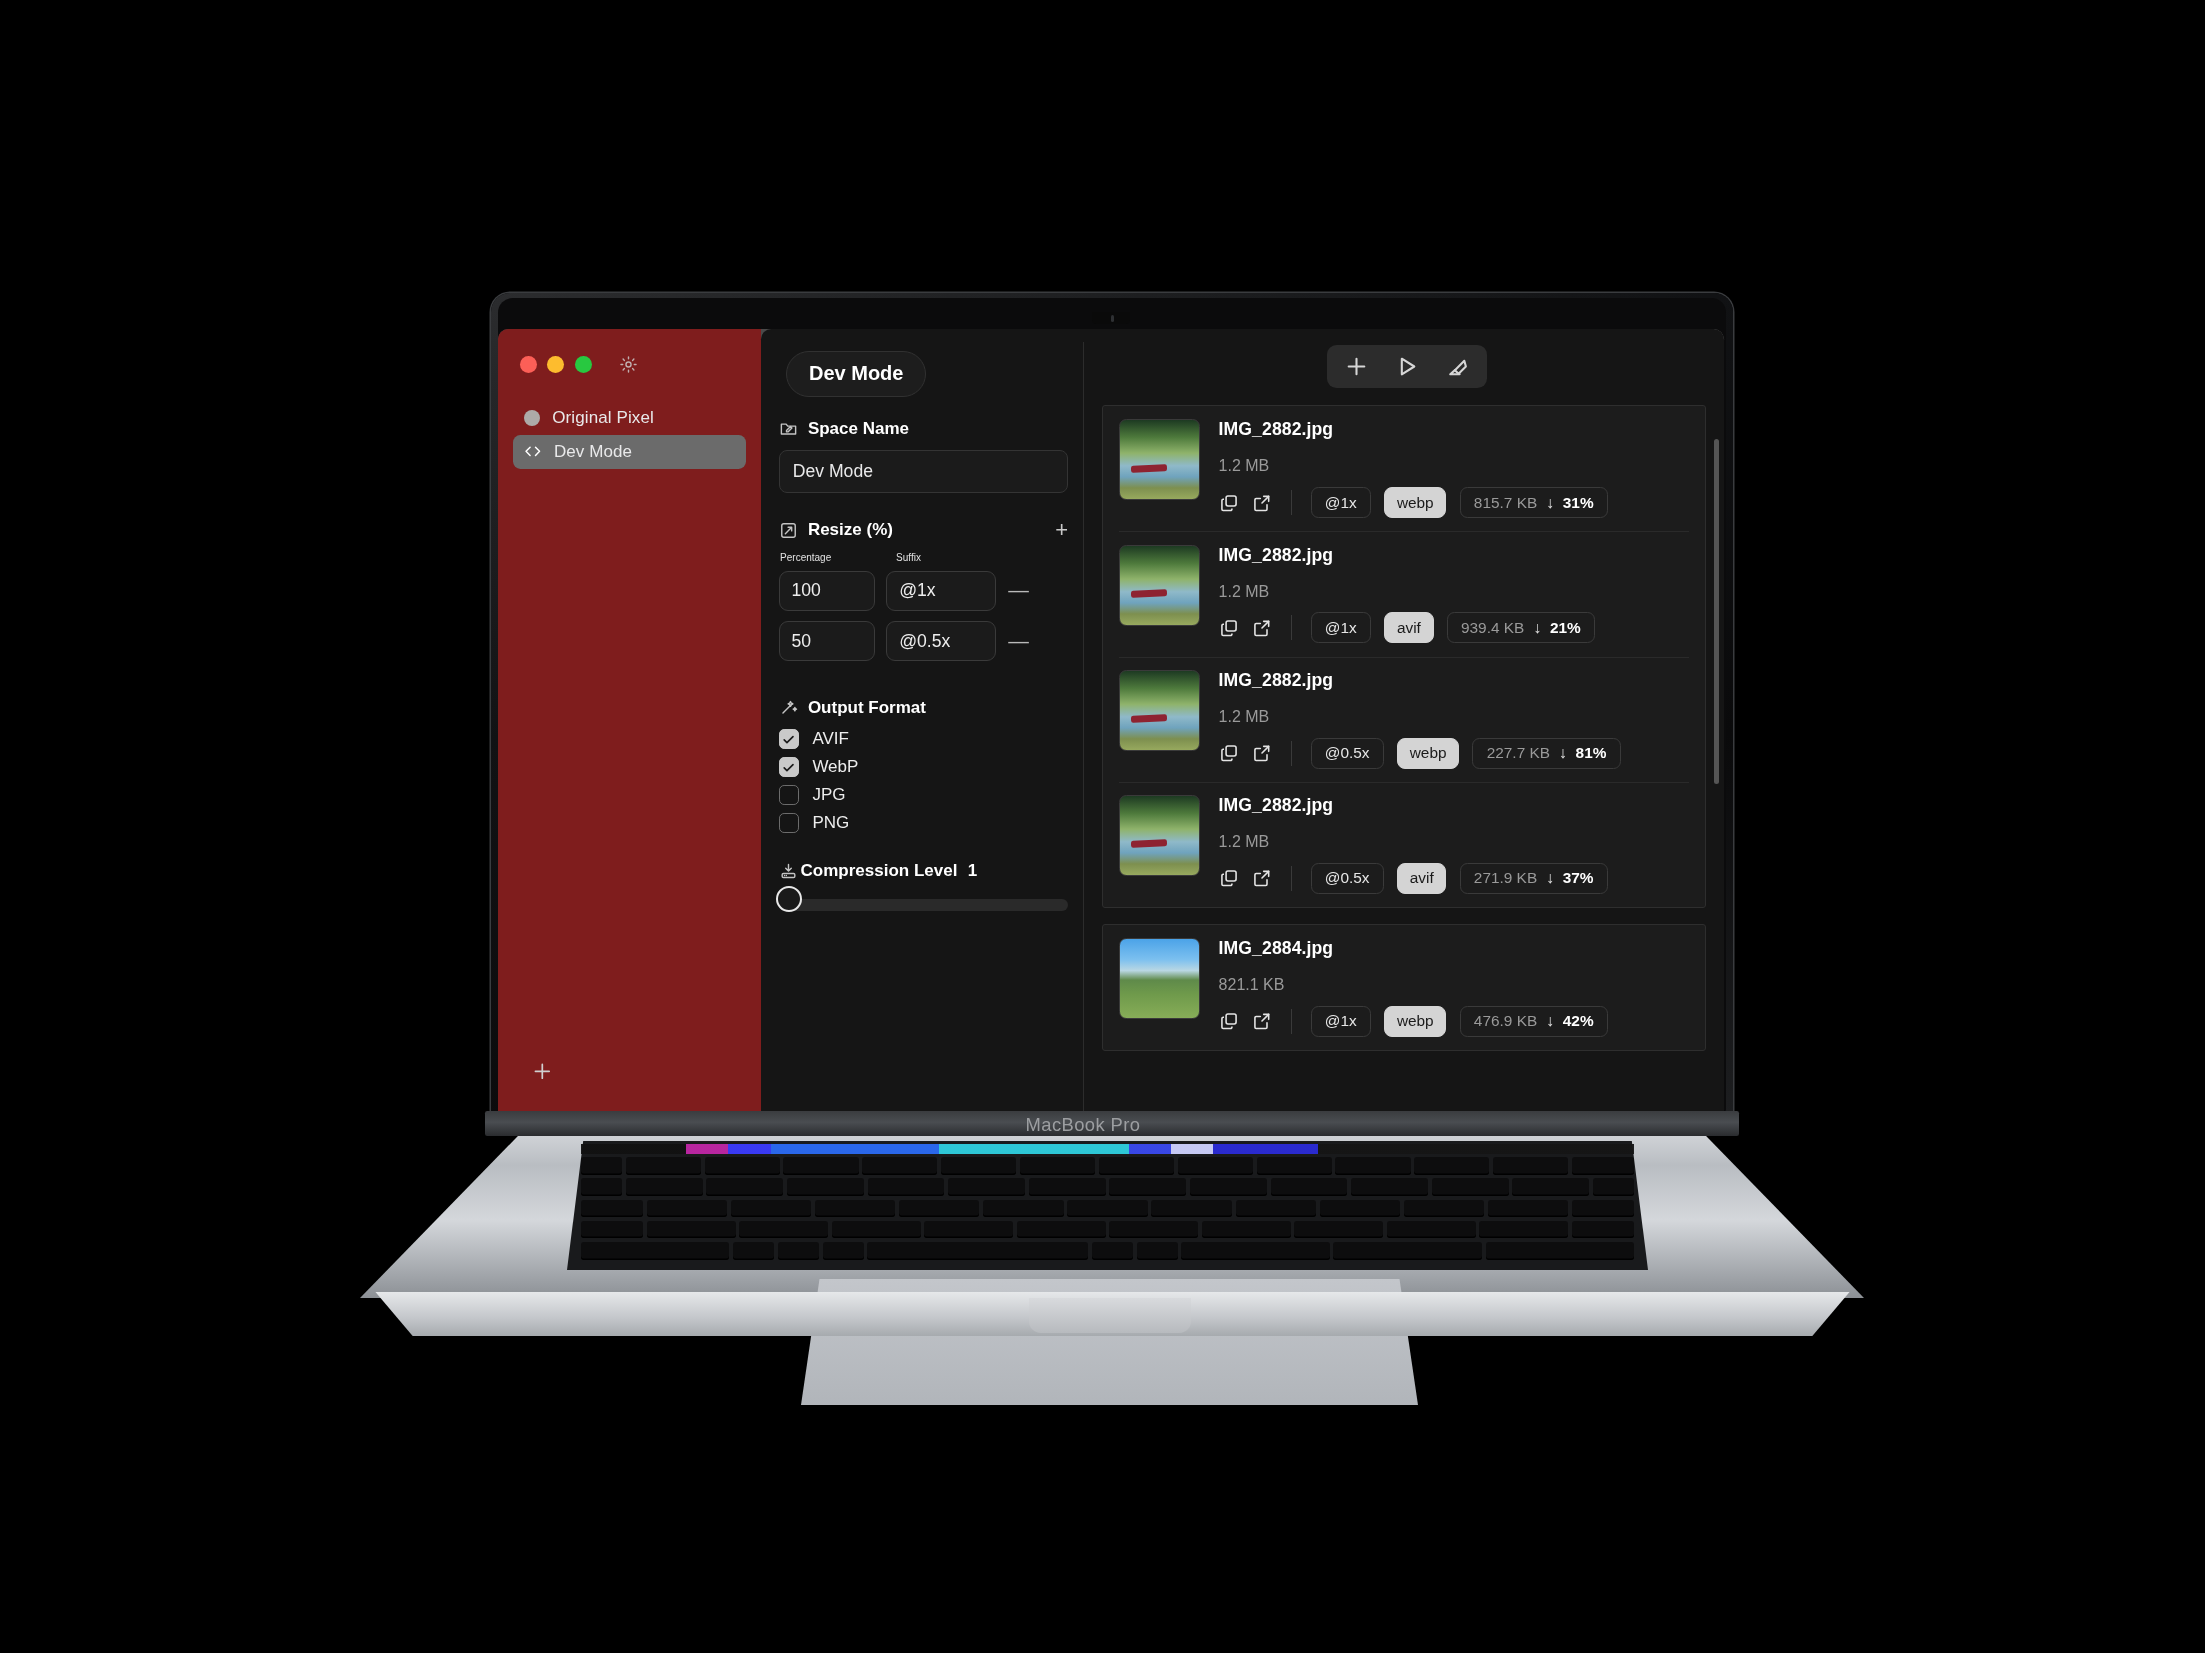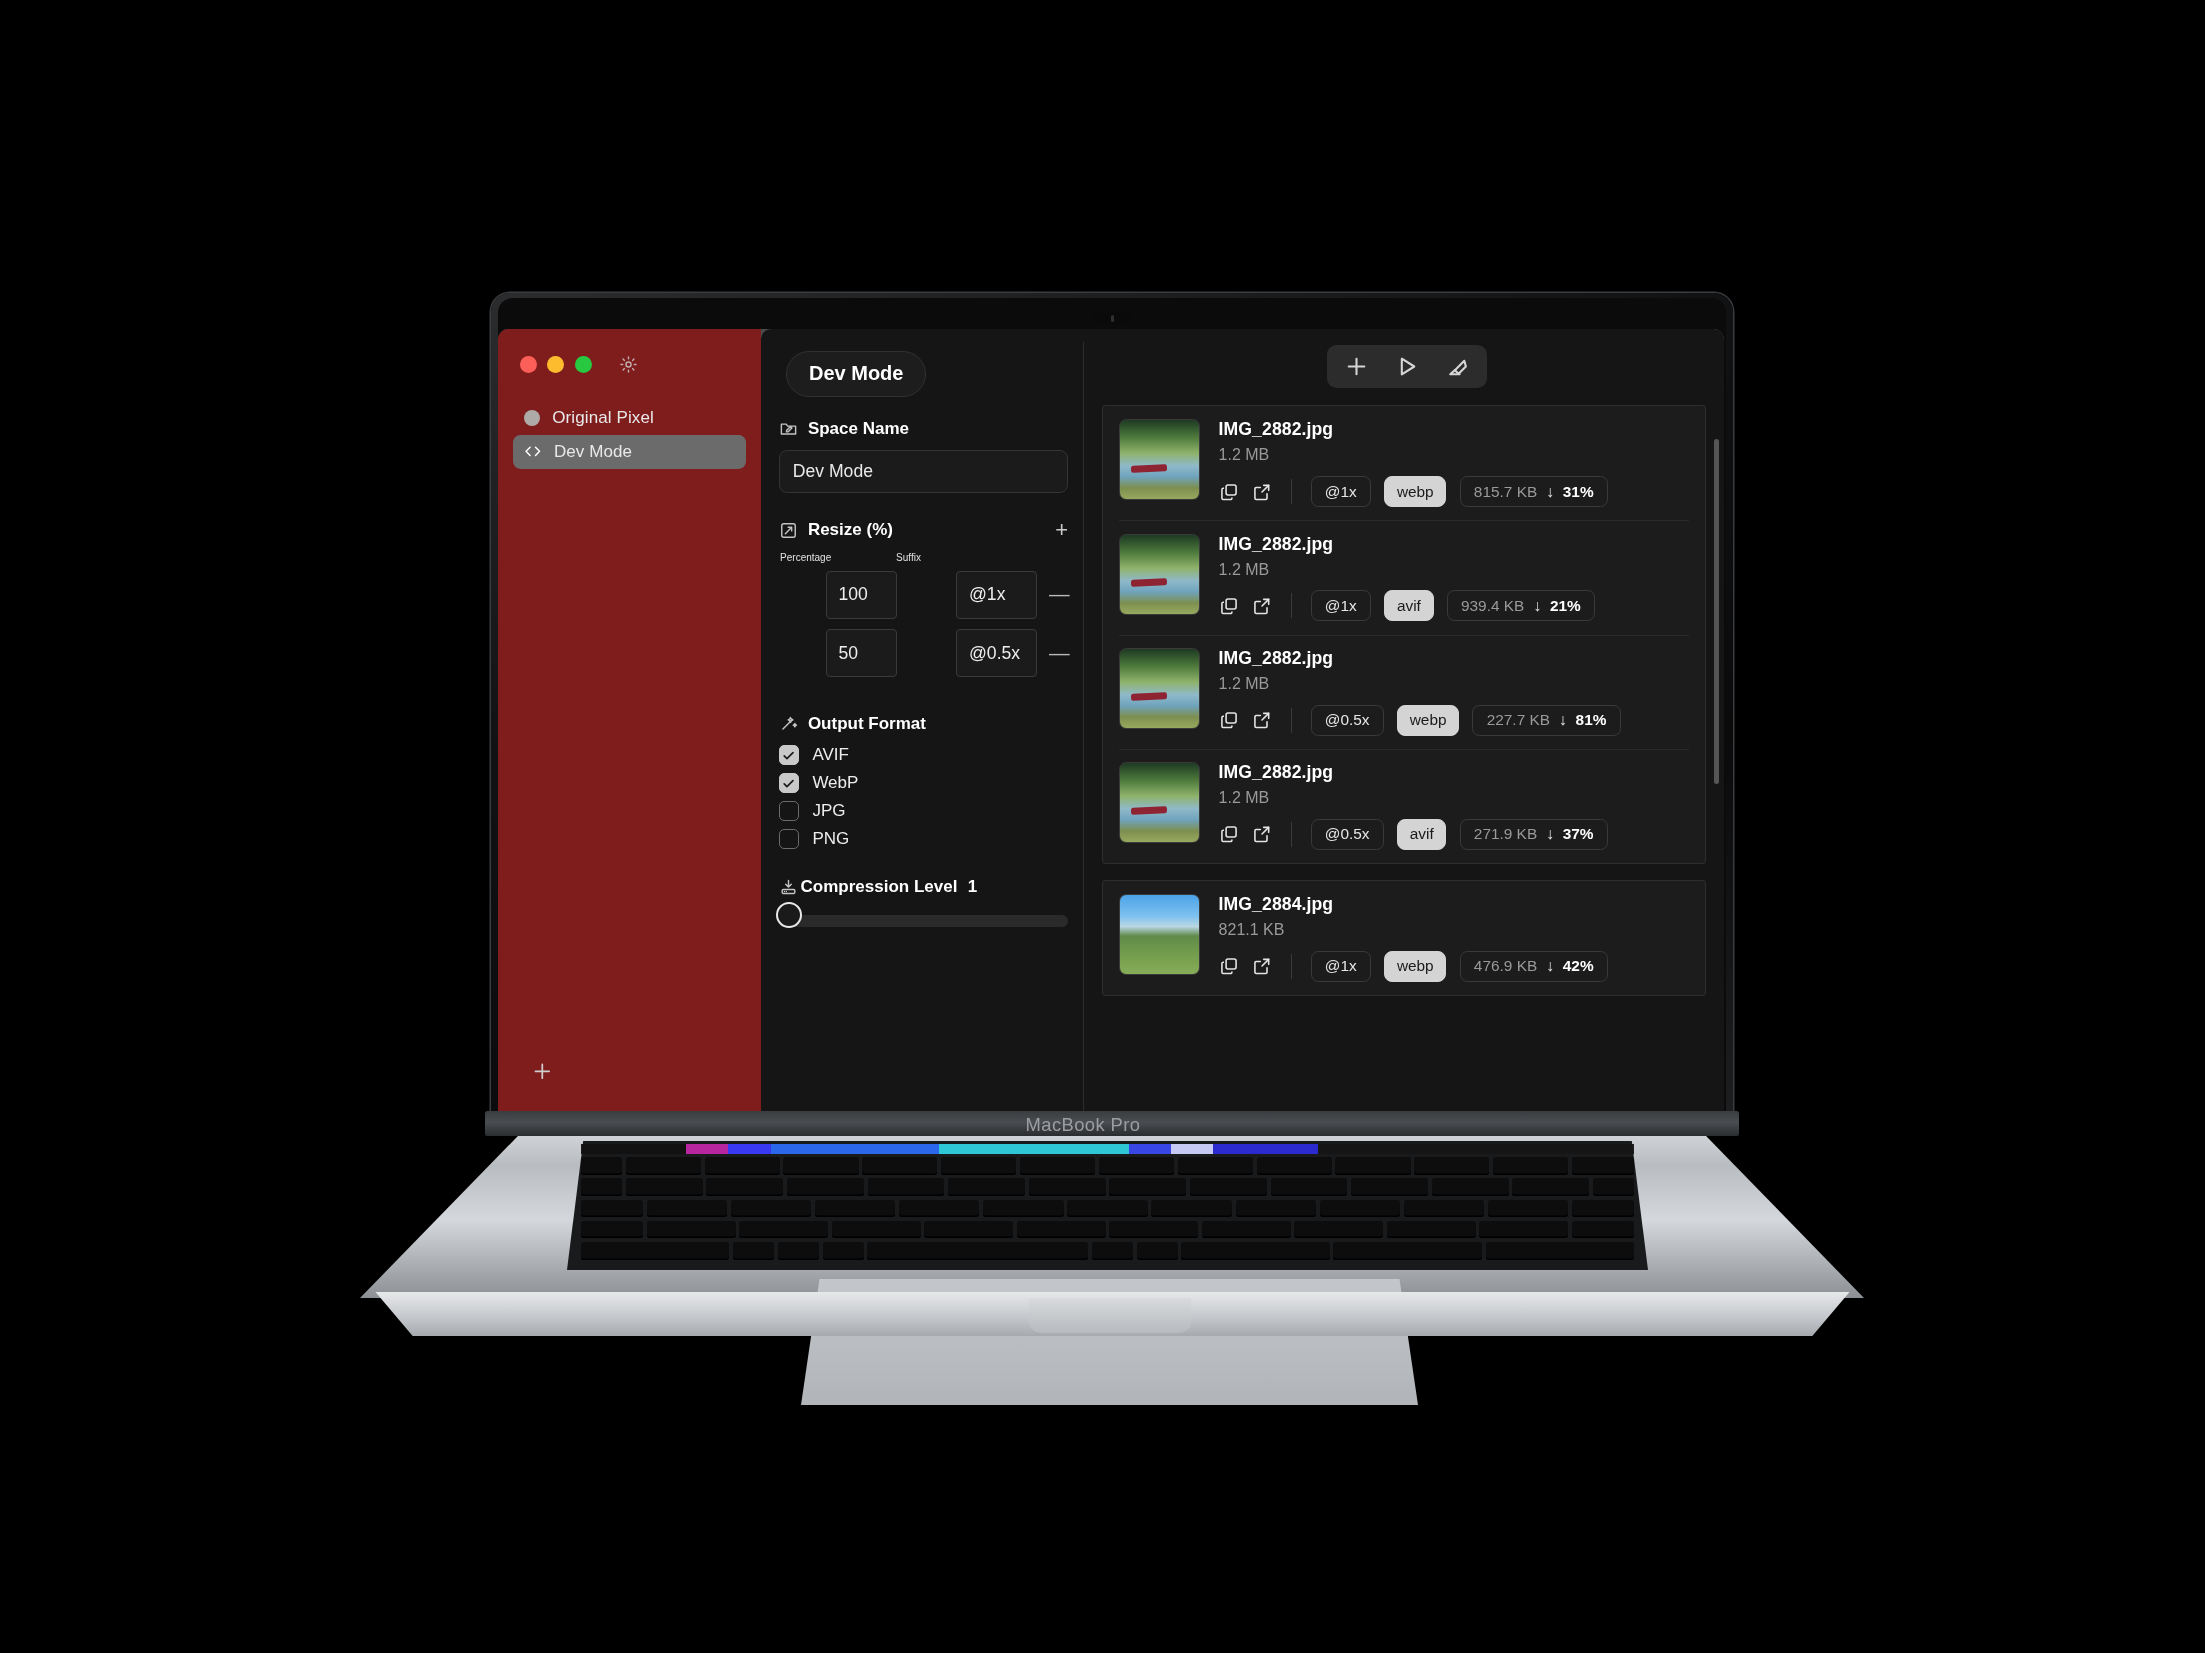--- a/index.html
+++ b/index.html
@@ -90,22 +90,22 @@
     width:100%; height:43px; border-radius:8px;
     background:#1b1b1b; border:0.7px solid #343434;
     color:#e9e9ea; font-size:17.6px; padding:0 13.2px; display:flex; align-items:center;
   }
   .gap{ height:26.5px; }
 
   .col-heads{ display:flex; color:#e2e2e2; font-size:10px; margin:2.9px 0 7.4px 1.5px;gap:20px; }
   .col-heads .c1{ width:96px; }
   .resize-row{ display:flex; align-items:center; gap:11.8px; margin-bottom:10.3px; }
   .mini{
-    height:48px; border-radius:4px; background:#1b1b1b; border:0.7px solid #3a3a3a;
-    color:#ededed; font-size:17.6px; display:flex; align-items:center; padding:0 11.8px;margin-left:47px;
+    height:40px; border-radius:9px; background:#1b1b1b; border:0.7px solid #3a3a3a;
+    color:#ededed; font-size:17.6px; display:flex; align-items:center; padding:0 11.8px;
   }
   .mini.pct{ width:96px; }
   .mini.sfx{ width:110px; }
   .minus{ color:#b9b9b9; font-size:20.6px; line-height:1; width:19px; text-align:center; }
 
   .fmt-row{ display:flex; align-items:center; gap:13.2px; margin-bottom:7.4px; color:#ededed; font-size:17px; }
   .cbx{
     width:20.6px;height:20.6px;border-radius:5.1px;border:1.1px solid #6c6c6c;
     flex:0 0 20.6px; display:flex;align-items:center;justify-content:center;
   }
@@ -150,21 +150,21 @@
     border:0.7px solid #3a3a3a; overflow:hidden; position:relative; background:#223;
   }
   .th-a{ background:linear-gradient(#1d3a22 0%, #4e7a3c 22%, #8fb36b 42%, #8fb9c9 58%, #6fa3bd 72%, #7d8f4f 86%, #97a95e 100%); }
   .th-b{ background:linear-gradient(#4ba3e8 0%, #7cc0ef 26%, #b9d7e3 40%, #5f8a4a 52%, #6f9a4b 70%, #87ad58 100%); }
   .th-a:after{
     content:""; position:absolute; left:14%; top:56%; width:46%; height:9%;
     background:#8e2331; border-radius:2.2px; transform:rotate(-3deg);
   }
   .finfo{ flex:1 1 auto; min-width:0; }
   .fname{ color:#fff; font-size:17.6px; font-weight:600; letter-spacing:0.1px; }
-  .fsize{ color:#9a9a9a; font-size:16px; margin-top:6px; }
+  .fsize{ color:#9a9a9a; font-size:16px; margin-top:17px; }
   .frowbtns{ display:flex; align-items:center; gap:13.2px; margin-top:11.8px; }
   .actico{ width:20px;height:20px;color:#e4e4e4; display:block; }
   .vsep{ width:0.7px; height:25px; background:#3a3a3a; margin:0 5.9px; }
   .chip{
     height:31px; border-radius:7.4px; border:0.7px solid #3a3a3a;
     display:flex; align-items:center; padding:0 13.2px;
     color:#e6e6e6; font-size:15.4px;
   }
   .chip.fmt{
     background:#d4d4d4; color:#1a1a1a; border-color:#d4d4d4; font-weight:400;

